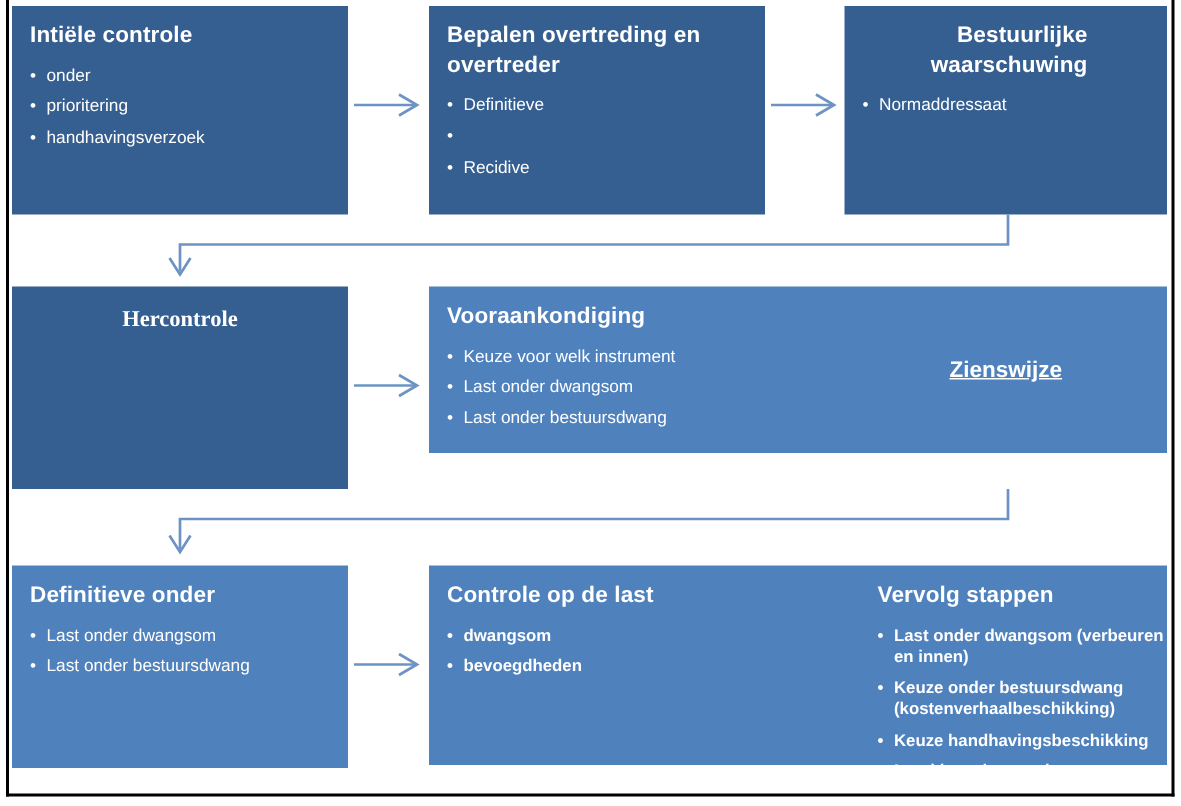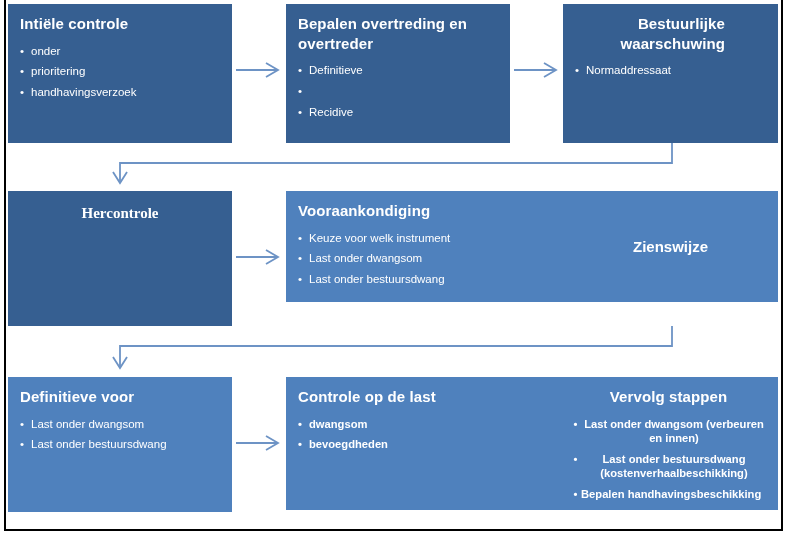--- a/index.html
+++ b/index.html
@@ -13,23 +13,23 @@
   .light{background:var(--light-box,#4F81BD);}
   .title{font-size:15px;font-weight:bold;margin:0 0 10px 0;line-height:1.3;letter-spacing:.1px;}
   .title.narrow{max-width:150px;text-align:right;}
   .bullets{list-style:none;margin:0;padding:0;font-size:11.5px;line-height:1.3;}
   .bullets li{display:flex;margin:0 0 6px 0;}
   .bullets .blt{flex:0 0 11px;}
   .bullets.bold{font-weight:bold;font-size:11.2px;}
   .center-box{display:flex;align-items:flex-start;justify-content:center;padding:14px;font-family:Liberation Serif, serif;}
   .big-label{font-size:15px;font-weight:bold;}
   .sub-center{position:absolute;left:277px;top:0;width:215px;height:100%;
-    display:flex;align-items:center;justify-content:center;}
-  .two-col-right{position:absolute;left:272px;top:0;width:215px;height:100%;
-    box-sizing:border-box;padding:10px 6px 8px 12px;text-align:center;}
+    display:flex;align-items:center;justify-content:center;text-decoration:underline;}
+  .two-col-right{position:absolute;left:287px;top:0;width:215px;height:100%;
+    box-sizing:border-box;padding:10px 6px 8px 12px;}
   svg.overlay{position:absolute;left:0;top:0;pointer-events:none;}
   .stroke{fill:none;stroke:var(--connector,#6D93C5);stroke-width:1.8px;}
 </style>
 </head>
 <body>
 
 <div id="stage">
 
   <div class="frame" style="left:4px;top:0;width:2px;height:531px"></div>
   <div class="frame" style="left:781px;top:0;width:2px;height:531px"></div>
@@ -99,21 +99,21 @@
           <span class="blt">•</span>
           <span>Last onder bestuursdwang</span>
         </li>
     </ul>
     <div class="sub-center">
       <span class="big-label">Zienswijze</span>
     </div>
   </section>
 
   <section class="box light" style="left:8px;top:377px;width:224px;height:135px">
-    <h2 class="title">Definitieve voor</h2>
+    <h2 class="title">Definitieve onder</h2>
     <ul class="bullets">
       <li>
           <span class="blt">•</span>
           <span>Last onder dwangsom</span>
         </li>
       <li>
           <span class="blt">•</span>
           <span>Last onder bestuursdwang</span>
         </li>
     </ul>
@@ -133,25 +133,25 @@
     </ul>
     <div class="two-col-right">
       <h2 class="title">Vervolg stappen</h2>
       <ul class="bullets bold">
         <li>
             <span class="blt">•</span>
             <span>Last onder dwangsom (verbeuren en innen)</span>
           </li>
         <li>
             <span class="blt">•</span>
-            <span>Last onder bestuursdwang (kostenverhaalbeschikking)</span>
+            <span>Keuze onder bestuursdwang (kostenverhaalbeschikking)</span>
           </li>
         <li>
             <span class="blt">•</span>
-            <span>Bepalen handhavingsbeschikking</span>
+            <span>Keuze handhavingsbeschikking</span>
           </li>
         <li>
             <span class="blt">•</span>
             <span>Intrekken als sanctie</span>
           </li>
       </ul>
     </div>
   </section>
 
   <svg class="overlay" width="787" height="537" viewBox="0 0 787 537">

